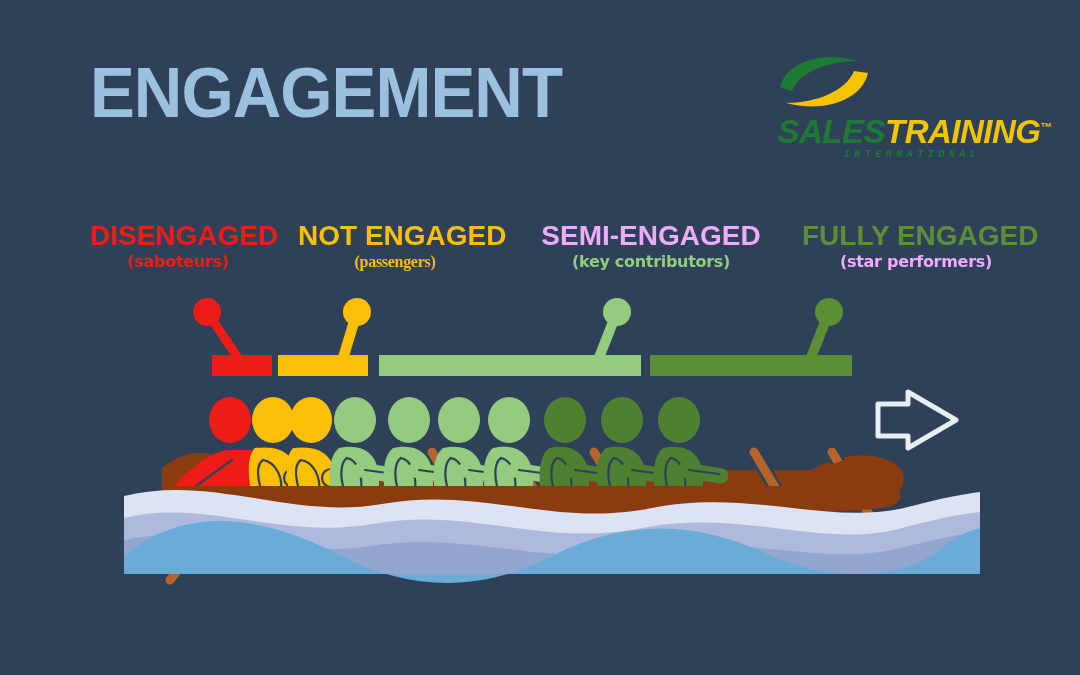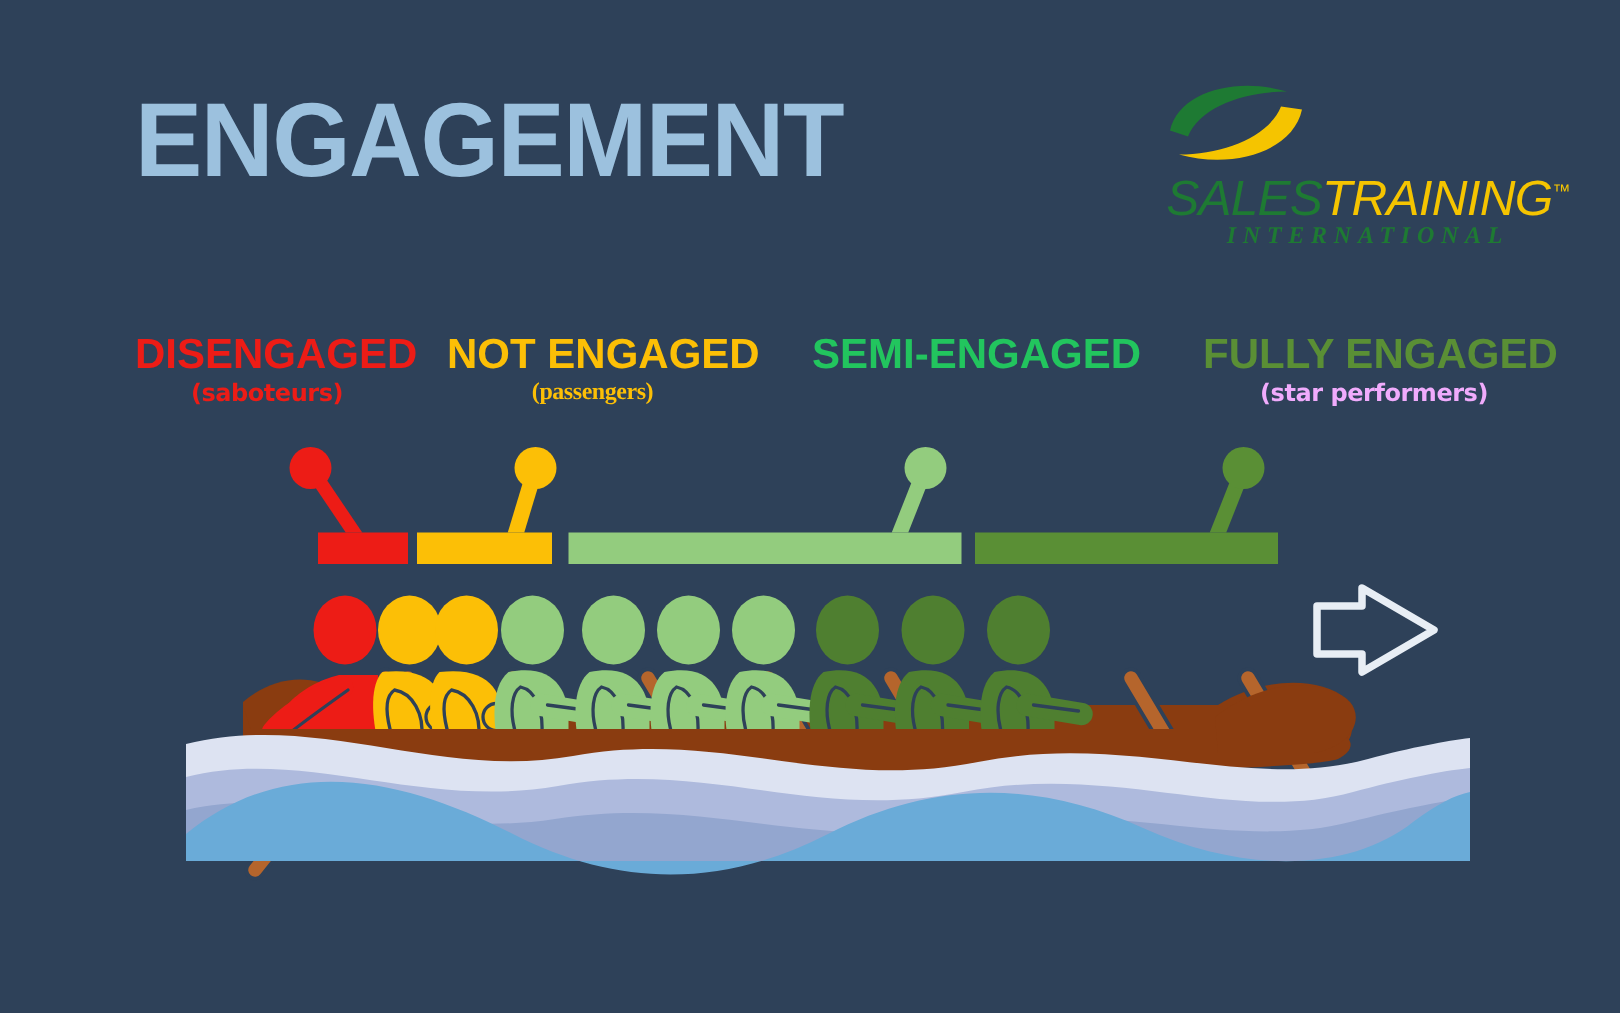--- a/index.html
+++ b/index.html
@@ -24,35 +24,35 @@
     transform:scaleX(0.96);
     transform-origin:left top;
     white-space:nowrap;
   }
 
   
   .logo{position:absolute;left:760px;top:55px;width:280px;height:135px;}
   .logo-mark{position:absolute;left:95px;top:0px;width:105px;height:60px;}
   .logo-word{
     position:absolute;left:0px;top:60px;width:280px;
-    text-align:center;
+    text-align:right;
     font-family:"Liberation Sans Narrow","Liberation Sans",sans-serif;
-    font-weight:400;font-style:italic;
+    font-weight:700;font-style:italic;
     font-size:33px;letter-spacing:-0.5px;
     white-space:nowrap;line-height:1;
   }
   .logo-sales{color:#1e7a33;}
   .logo-training{color:#f5c400;}
   .logo-tm{font-size:12px;vertical-align:super;color:#f5c400;font-style:normal;}
   .logo-sub{
     position:absolute;left:0px;top:95px;width:280px;
     text-align:center;
-    font-family:Liberation Serif, serif;
+    font-family:Liberation Mono, monospace;
     font-weight:700;font-style:italic;
-    font-size:16px;letter-spacing:4.5px;
+    font-size:10px;letter-spacing:4.5px;
     color:#1e7a33;white-space:nowrap;line-height:1;
   }
 
   
   .cat{position:absolute;text-align:center;line-height:1;}
   .cat .main{
     display:block;
     font-family:"Liberation Sans Narrow","Liberation Sans",sans-serif;
     font-weight:700;font-size:28px;letter-spacing:0px;
     white-space:nowrap;
@@ -82,21 +82,22 @@
 
   <div class="cat" id="cat0" style="left: 78px; top: 222px; width: 176px;">
     <span class="main" style="color: rgb(237, 28, 22);">DISENGAGED</span>
     <span class="sub" style="color: rgb(237, 28, 22);">(saboteurs)</span>
   </div>
   <div class="cat" id="cat1" style="left: 286px; top: 222px; width: 194px;">
     <span class="main" style="color: rgb(252, 191, 6);">NOT ENGAGED</span>
     <span class="sub" style="color: rgb(252, 191, 6); font-family: Liberation Serif, serif;">(passengers)</span>
   </div>
   <div class="cat" id="cat2" style="left: 526px; top: 222px; width: 226px;">
-    <span class="main" style="color: #22c55e;">SEMI-ENGAGED</span>
+    <span class="main" style="color: #f0abfc;">SEMI-ENGAGED</span>
+    <span class="sub" style="color: rgb(147, 204, 126);">(key contributors)</span>
   </div>
   <div class="cat" id="cat3" style="left: 790px; top: 222px; width: 228px; text-align: center;">
     <span class="main" style="color: rgb(90, 143, 53);">FULLY ENGAGED</span>
     <span class="sub" style="color: #f0abfc;">(star performers)</span>
   </div>
 
   <svg id="bar-svg" width="1080" height="675" viewBox="0 0 1080 675">
       <g>
         <polygon points="189.5,312 200.5,312 229.5,355 218.5,355" fill="#ed1c16"></polygon>
         <circle cx="195" cy="312" r="14" fill="#ed1c16"></circle>

